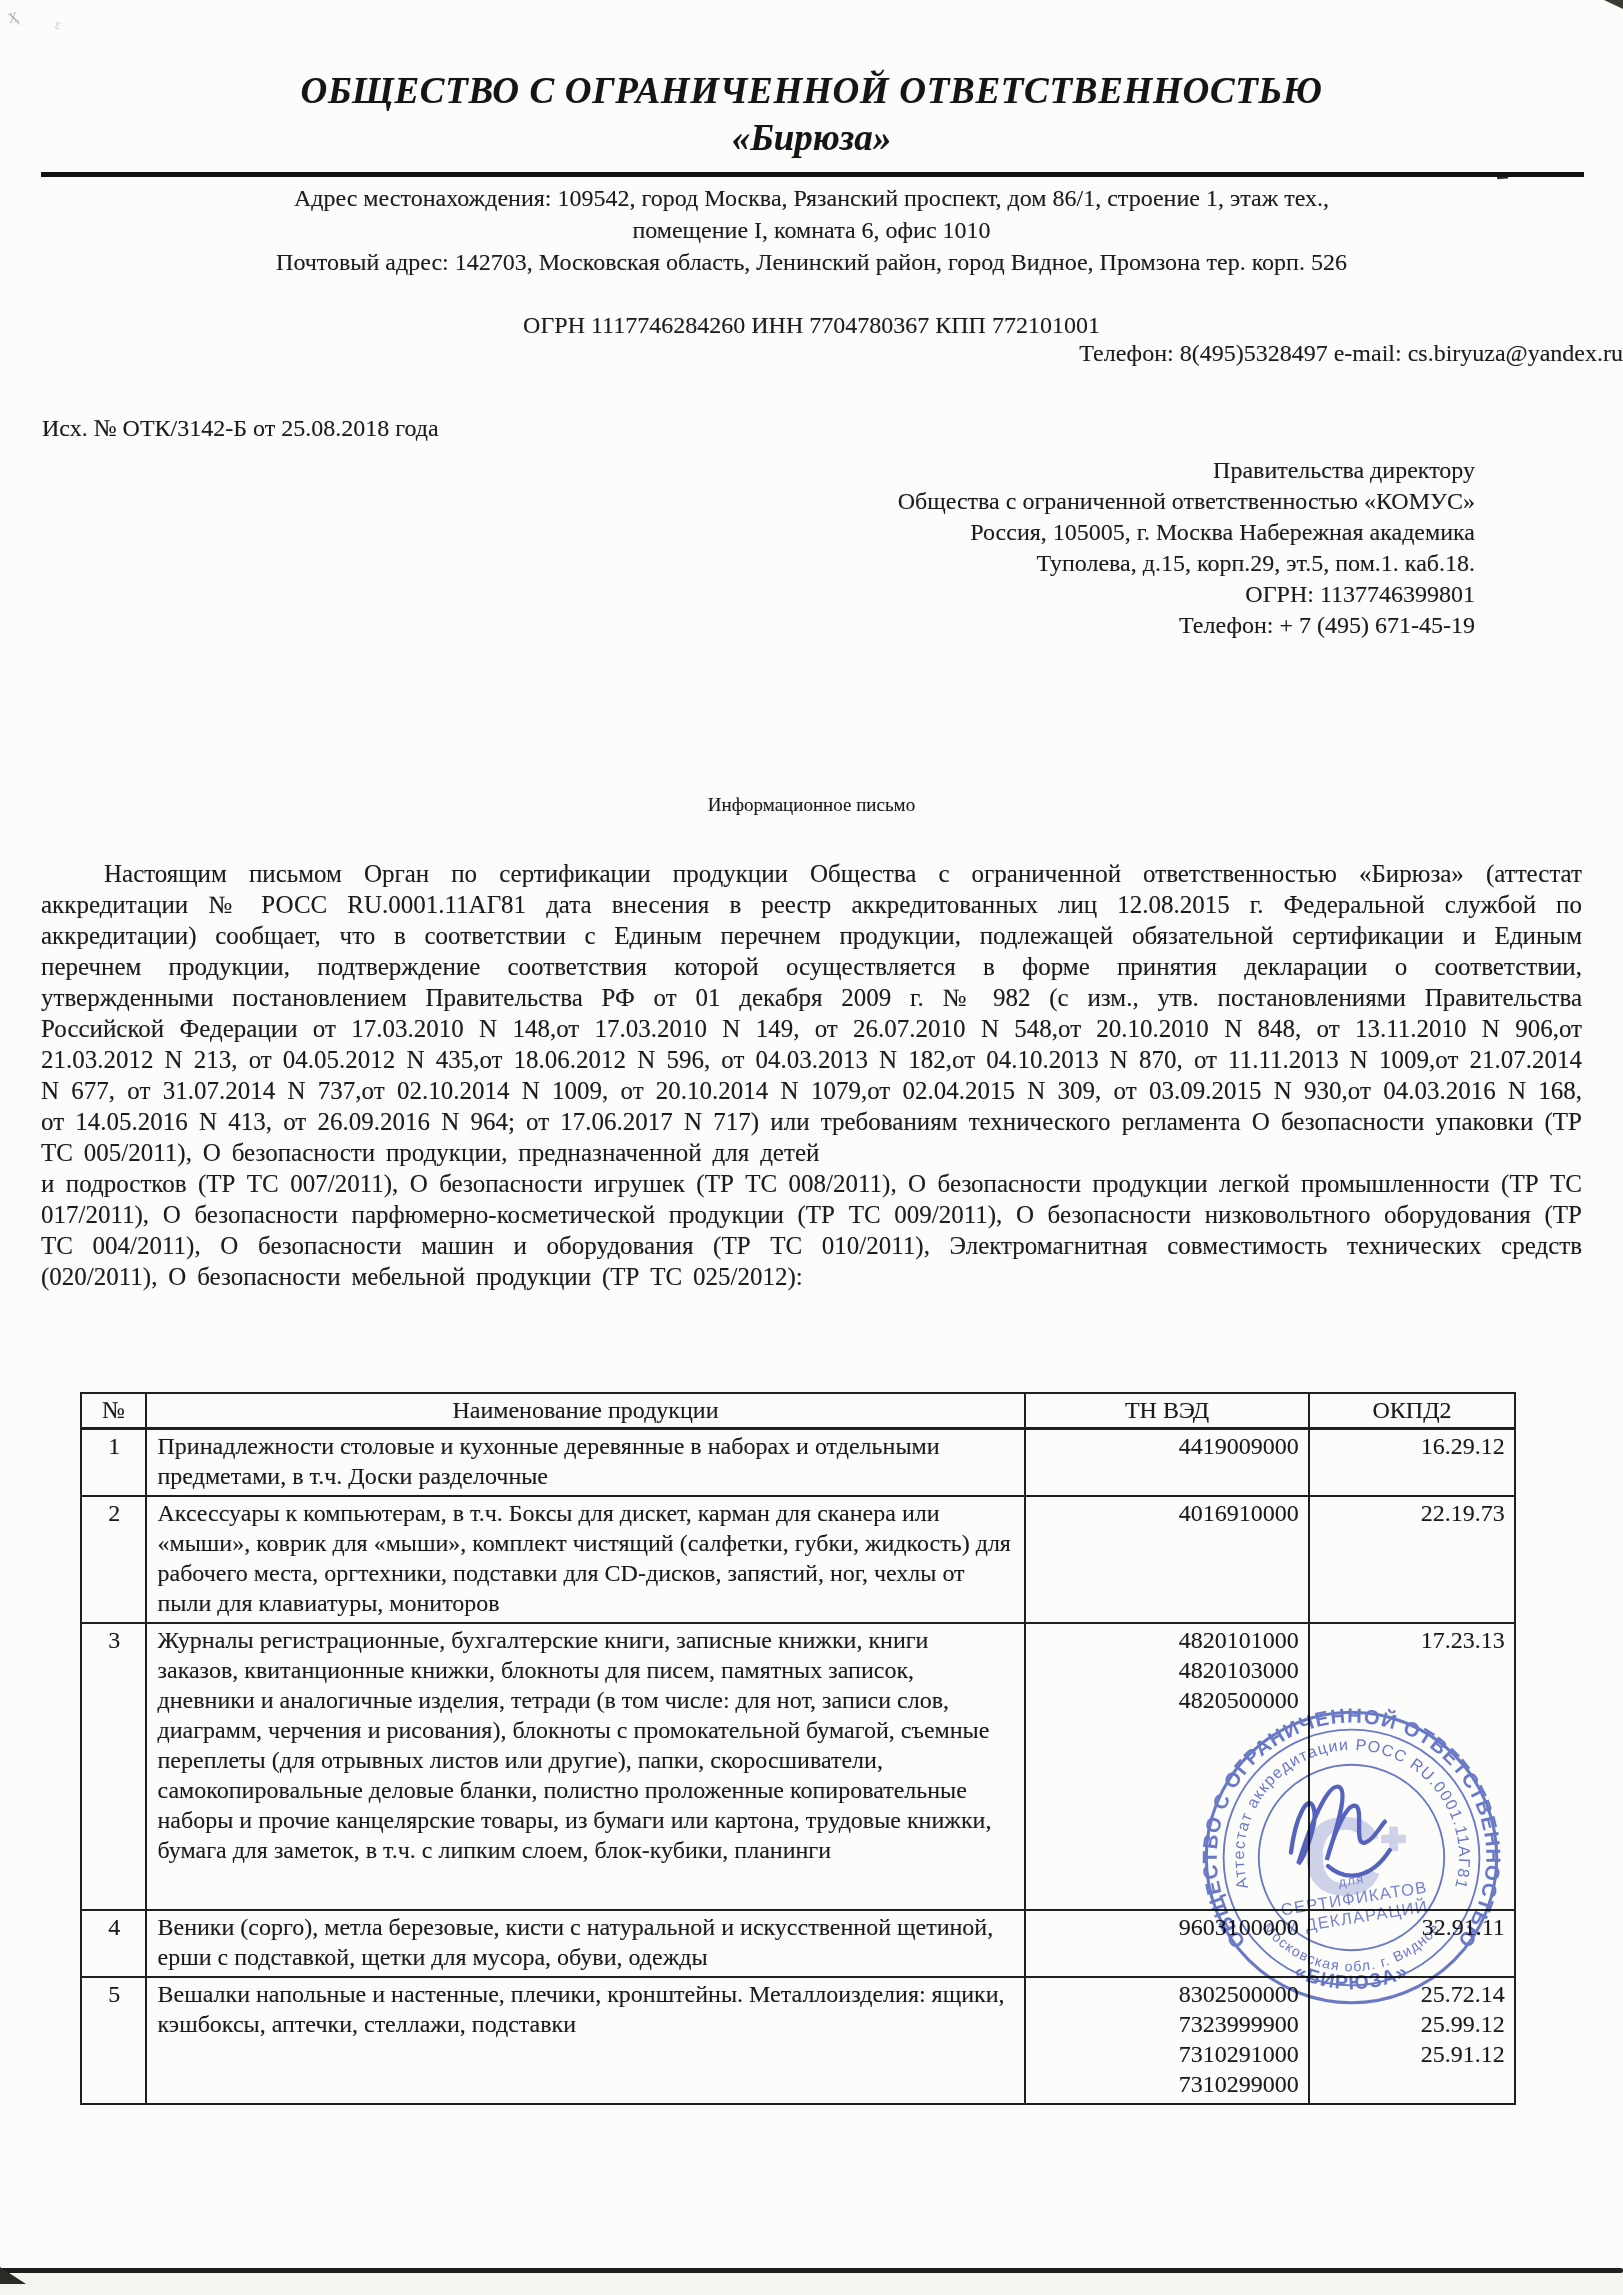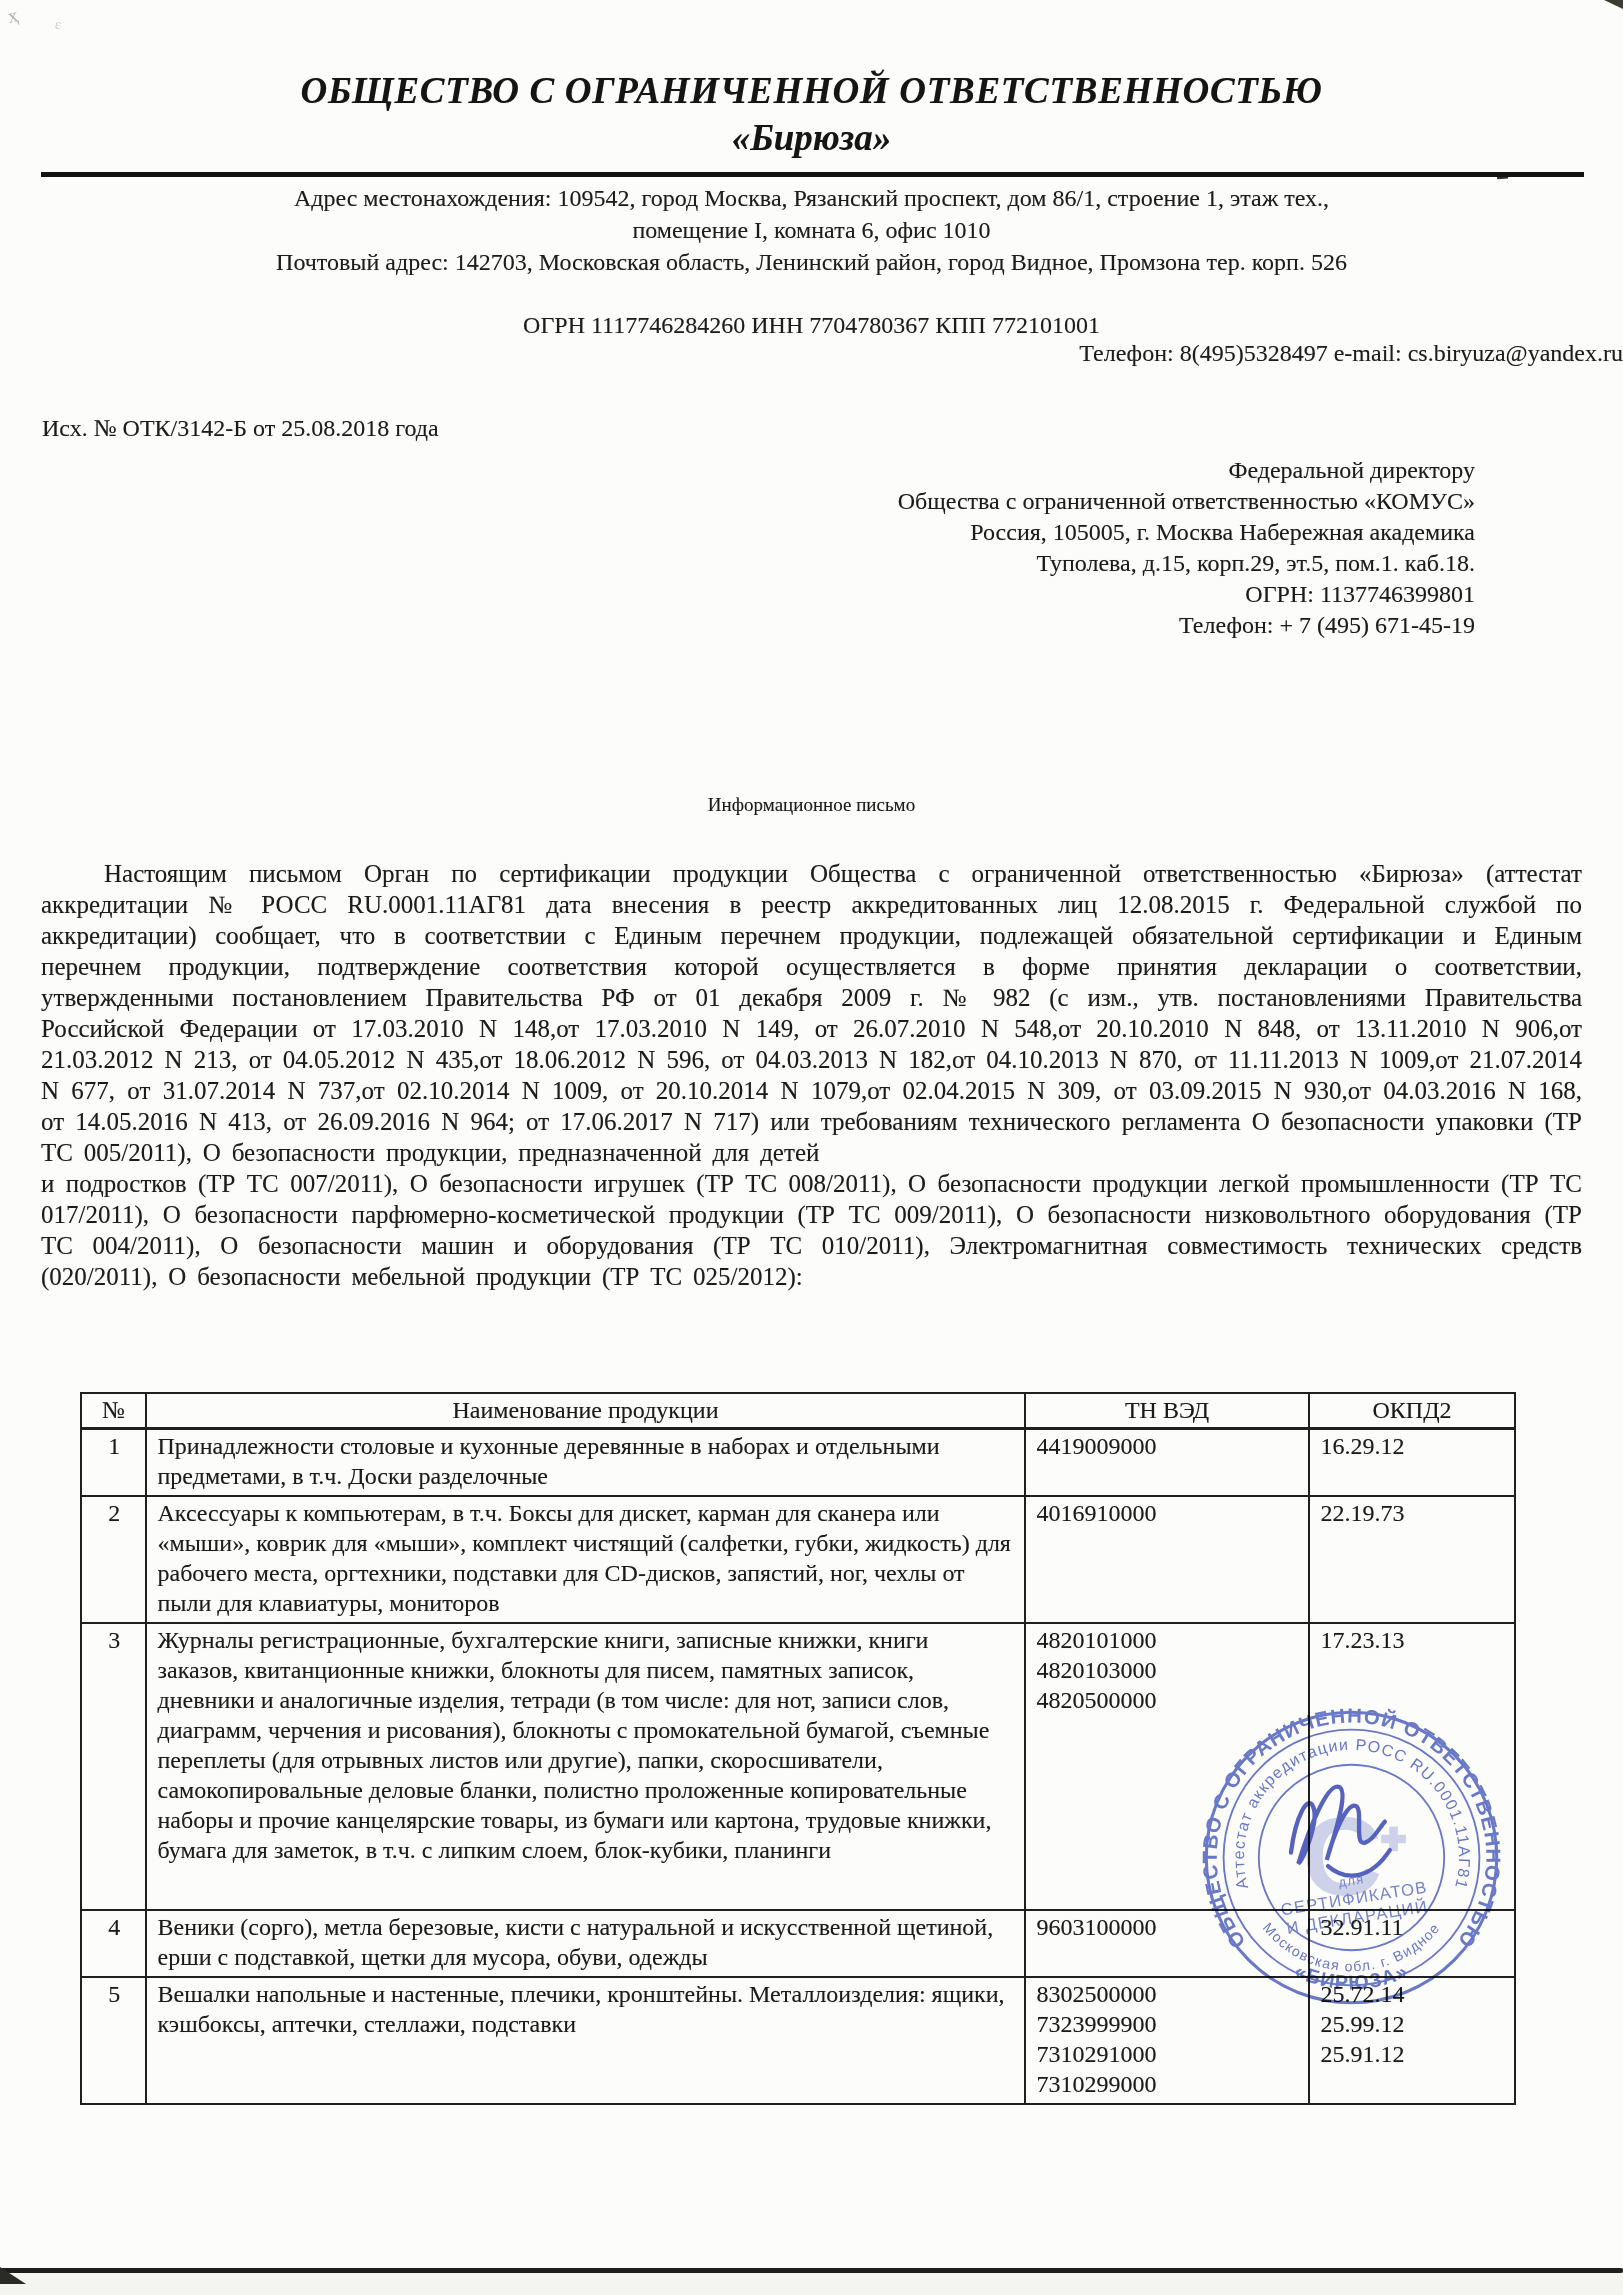--- a/index.html
+++ b/index.html
@@ -34,21 +34,21 @@
   }
   table.products th, table.products td{
     border:2px solid #1f1f1f; vertical-align:top; padding:1.3px 9.2px 3.9px 10.5px;
     overflow:hidden;
   }
   table.products{border:2.6px solid #1a1a1a;}
   table.products th{font-weight:normal; text-align:center; padding:1.3px 2.6px; border-bottom-width:3.3px;}
   td.cnum{text-align:center; padding-left:2.6px; padding-right:2.6px;}
   td.ctnved{padding-left:21px;}
   td.cokpd{padding-left:23.6px;}
-  .codelist span{display:block;}
+  .codelist span{display:block;text-align:right;}
   
   .scantext{text-shadow:0 0 0.7px rgba(20,20,20,.35);}
   
   .seal{position:absolute; left:1197px; top:1703px; width:309px; height:309px;
         mix-blend-mode:multiply; opacity:.85;}
   
   .bottom-line{top:2268px; left:0; width:1623px; height:4.6px; background:#1e1e1c; border-radius:2px;}
   .bottom-strip{top:2273px; left:0; width:1623px; height:23px; background:#f4f4f1;}
   .bl-wedge{top:2267px; left:0; width:0; height:0; border-bottom:17px solid #2a2a27; border-right:26px solid transparent;}
   .tr-wedge{top:0; right:0; width:0; height:0; border-top:9.2px solid #3c3c35; border-left:19.6px solid transparent;}
@@ -72,21 +72,21 @@
   <div class="abs rule"></div>
   <div class="abs center addr addr1 scantext">Адрес местонахождения: 109542, город Москва, Рязанский проспект, дом 86/1, строение 1, этаж тех.,</div>
   <div class="abs center addr addr2 scantext">помещение I, комната 6, офис 1010</div>
   <div class="abs center addr postal scantext">Почтовый адрес: 142703, Московская область, Ленинский район, город Видное, Промзона тер. корп. 526</div>
   <div class="abs center addr ogrn scantext">ОГРН 1117746284260 ИНН 7704780367 КПП 772101001</div>
   <div class="abs center addr phoneline scantext">Телефон: 8(495)5328497 e-mail: cs.biryuza@yandex.ru</div>
 
   <div class="abs outref scantext">Исх. № ОТК/3142-Б от 25.08.2018 года</div>
 
   <div class="abs recipient scantext">
-    <div>Федеральной директору</div>
+    <div>Правительства директору</div>
     <div>Общества с ограниченной ответственностью «КОМУС»</div>
     <div>Россия, 105005, г. Москва Набережная академика</div>
     <div>Туполева, д.15, корп.29, эт.5, пом.1. каб.18.</div>
     <div>ОГРН: 1137746399801</div>
     <div>Телефон: + 7 (495) 671-45-19</div>
   </div>
 
   <div class="abs center subject scantext">Информационное письмо</div>
 
   <div class="abs body scantext">

